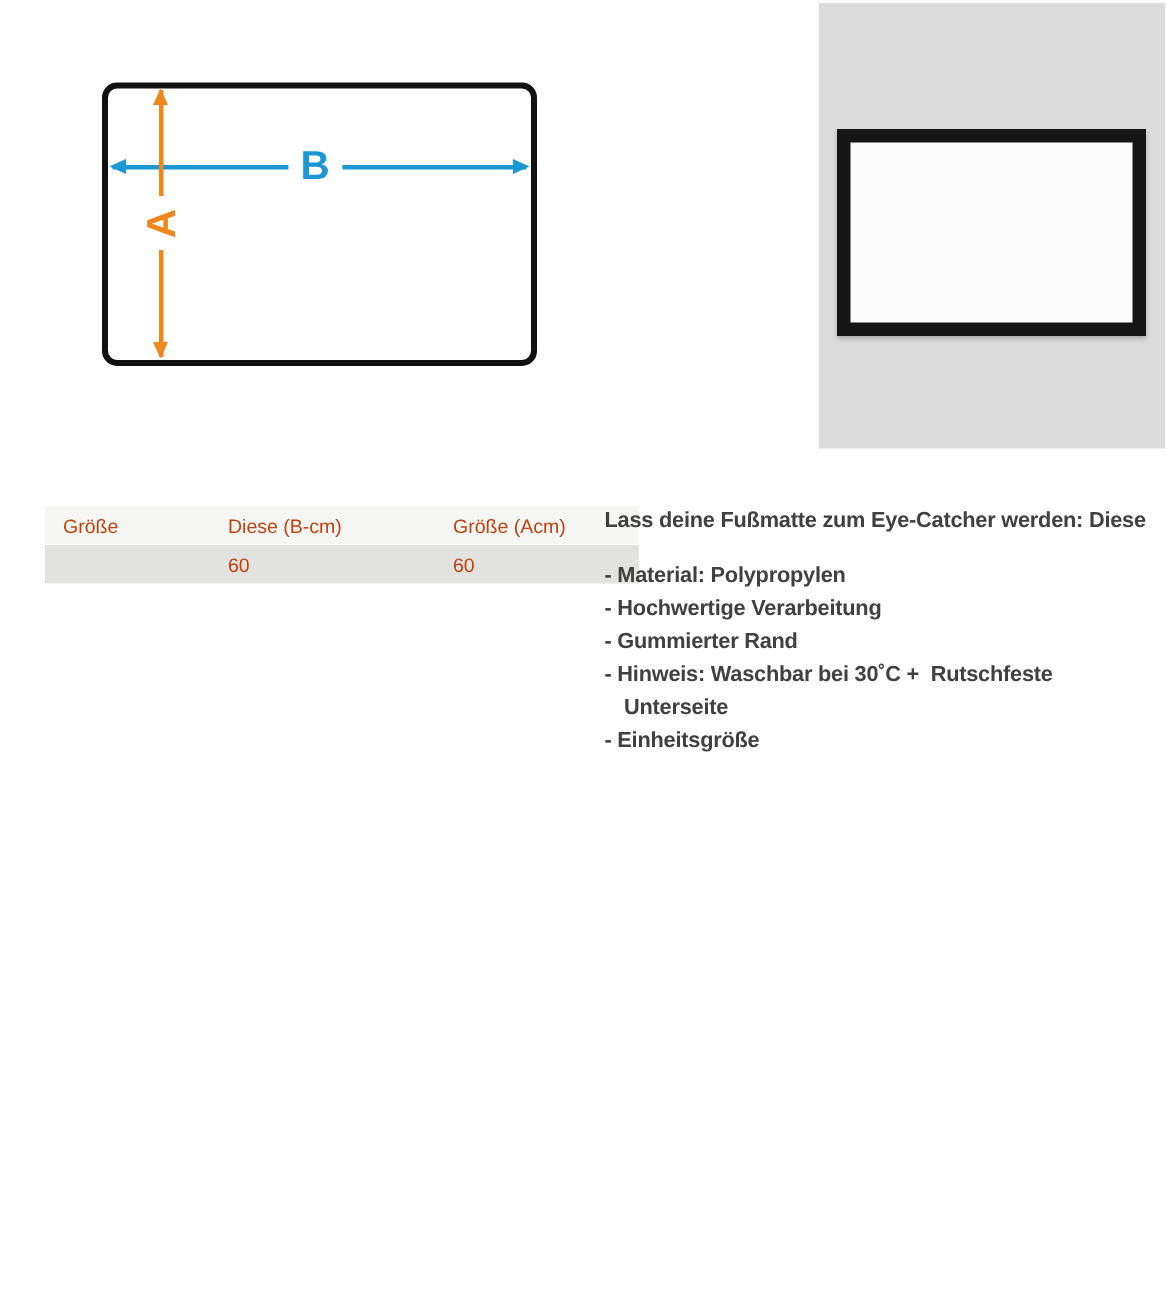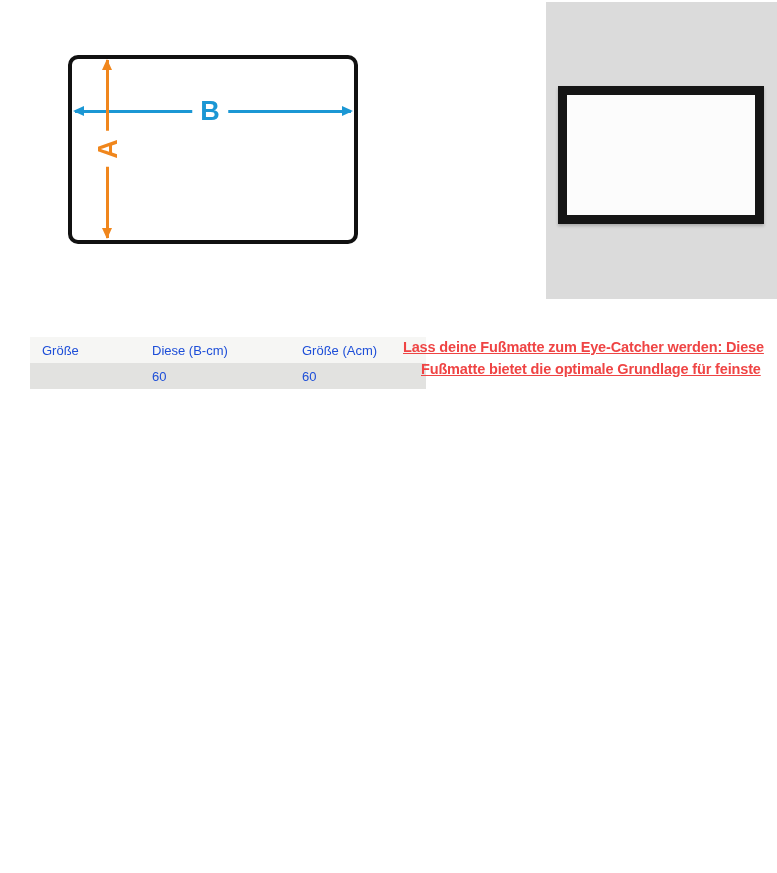--- a/index.html
+++ b/index.html
@@ -53,35 +53,35 @@
   .mat {
     position:absolute; left:12px; top:84px; width:206px; height:138px; box-sizing:border-box;
     border:9px solid #151515; background:#fcfcfc;
     box-shadow:0 2px 3px rgba(0,0,0,0.22);
   }
 
   
   .size-table {
     position:absolute; left:30px; top:337px; width:360px;
     border-collapse:collapse; table-layout:fixed;
-    font-size:13px; color:#1d4ed8;
+    font-size:13px; color:#c2410c;
   }
   .size-table th, .size-table td {
     font-weight:400; text-align:left; padding:0 0 0 12px; height:26px;
     overflow:hidden; white-space:nowrap;
   }
   .size-table thead tr { background:#f6f6f4; }
   .size-table tbody tr { background:#e2e2e0; }
   .col-1 { width:98px; } .col-2 { width:138px; } .col-3 { width:124px; }
 
   
   .description {
     position:absolute; left:403px; top:336px; width:374px;
     font-size:14.5px; line-height:22px; font-weight:700;
-    color:#ef4444; letter-spacing:-0.15px;text-decoration:underline;
+    color:#404040; letter-spacing:-0.15px;
   }
   .para-line { white-space:pre-wrap; }
   .para-line.cont { padding-left:18px; }
   .bullets { margin-top:15px; }
   .bullet-line { white-space:pre-wrap; }
   .bullet-line.wrap { padding-left:13px; }
 </style>
 </head>
 <body>
 
@@ -111,17 +111,24 @@
         <td class="col-1"></td>
         <td class="col-2">60</td>
         <td class="col-3">60</td>
       </tr>
     </tbody>
   </table>
 
   <div class="description">
     <div>
       <div class="para-line">Lass deine Fußmatte zum Eye-Catcher werden: Diese</div>
-      <div class="para-line cont">Fußmatte bietet die optimale Grundlage für feinste</div>
+    </div>
+    <div class="bullets">
+      <div class="bullet-line">- Material: Polypropylen</div>
+      <div class="bullet-line">- Hochwertige Verarbeitung</div>
+      <div class="bullet-line">- Gummierter Rand</div>
+      <div class="bullet-line">- Hinweis: Waschbar bei 30˚C +  Rutschfeste</div>
+      <div class="bullet-line wrap">Unterseite</div>
+      <div class="bullet-line">- Einheitsgröße</div>
     </div>
   </div>
 
 </div>
 
 </body></html>

